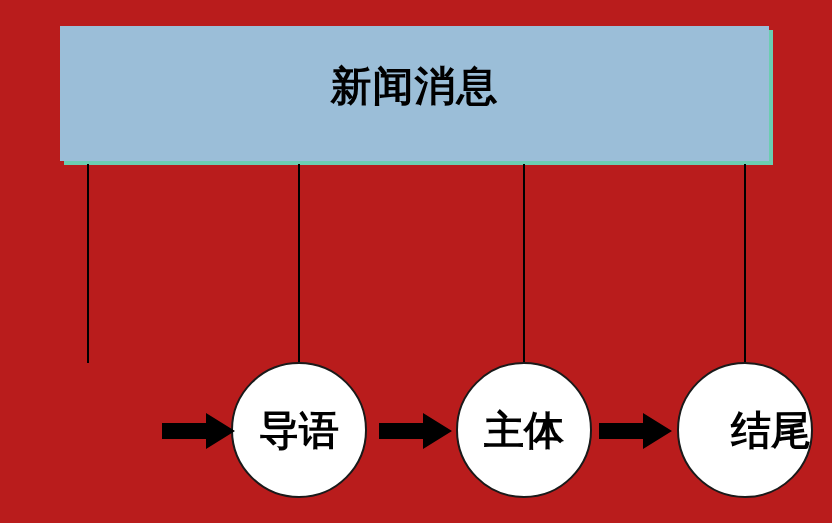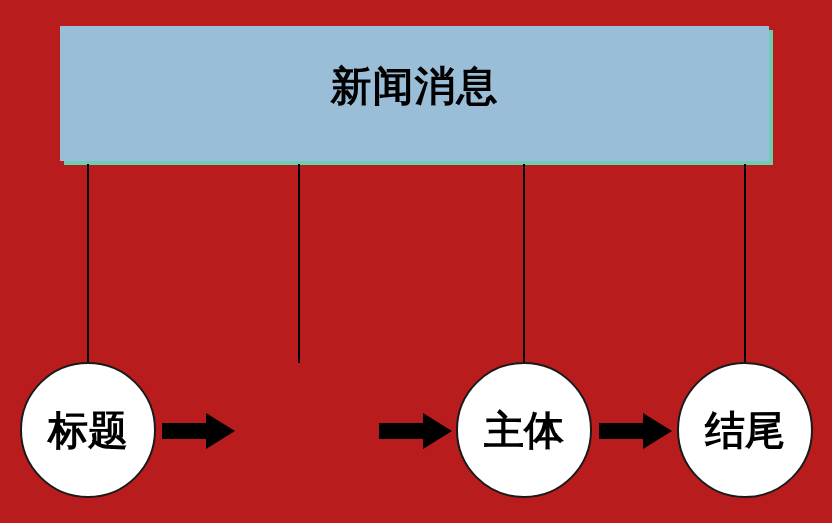--- a/index.html
+++ b/index.html
@@ -98,30 +98,30 @@
 
   <div class="title-box">
     <span class="title-text">新闻消息</span>
   </div>
 
   <div class="connector" style="left:87px;"></div>
   <div class="connector" style="left:298px;"></div>
   <div class="connector" style="left:523px;"></div>
   <div class="connector" style="left:744px;"></div>
 
-  <div class="node-circle" style="left:20px;">
-    <span class="node-label">标题</span>
+
+  <div class="node-circle" style="left:231px;">
+    <span class="node-label">导语</span>
   </div>
-
 
   <div class="node-circle" style="left:456px;">
     <span class="node-label">主体</span>
   </div>
 
-  <div class="node-circle" style="left:677px;">
+  <div class="node-circle" style="left:677px;justify-content:flex-end;">
     <span class="node-label">结尾</span>
   </div>
 
   <div class="arrow" style="left:162px;">
     <svg width="74" height="38" viewBox="0 0 74 38">
       <polygon points="0,11 44,11 44,1 73,19 44,37 44,27 0,27" fill="#000000"></polygon>
     </svg>
   </div>
 
   <div class="arrow" style="left:379px;">

